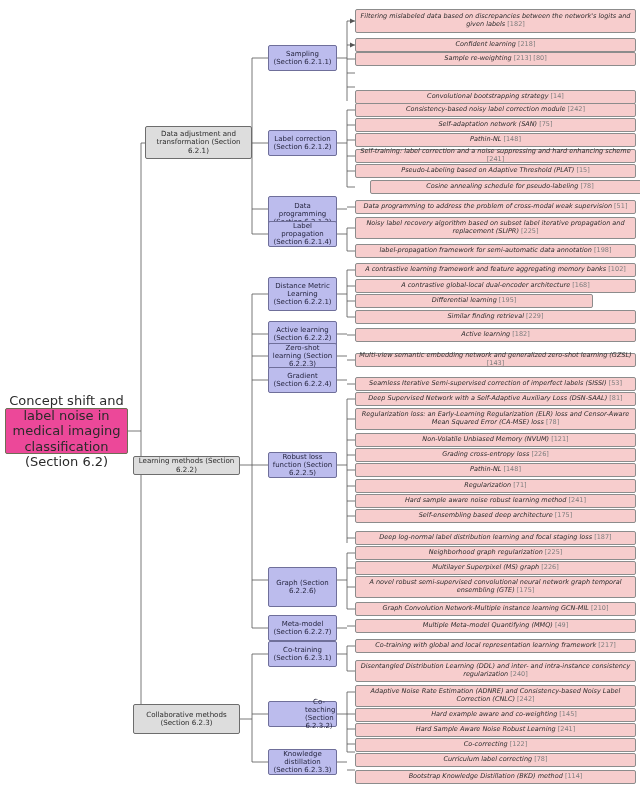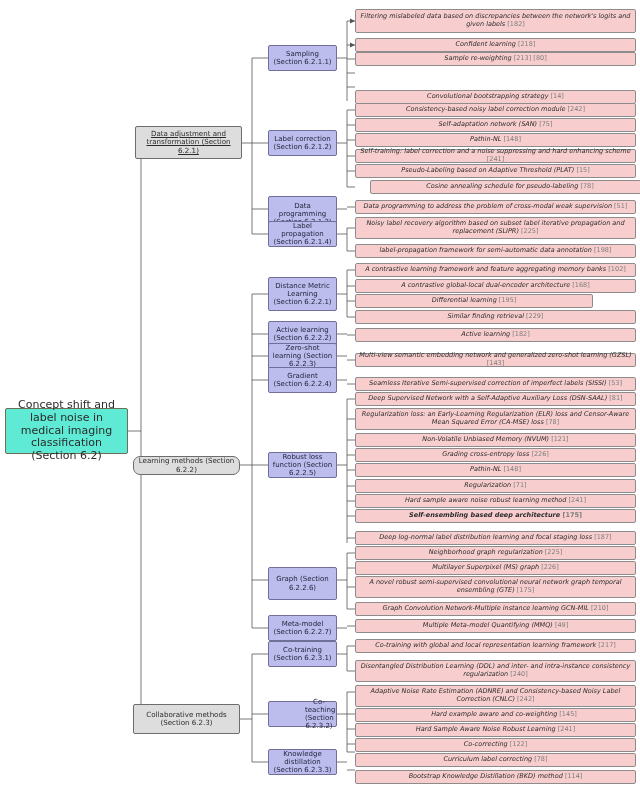--- a/index.html
+++ b/index.html
@@ -5,21 +5,21 @@
   html,body{margin:0;padding:0;background:#ffffff;}
   body{font-family:"DejaVu Sans","Liberation Sans",sans-serif;}
   #canvas{position:relative;width:640px;height:786px;background:#fff;overflow:hidden;}
   svg#wires{position:absolute;left:0;top:0;width:640px;height:786px;pointer-events:none;}
 
   .node{position:absolute;box-sizing:border-box;display:flex;align-items:center;justify-content:center;
         text-align:center;border:1px solid #7a7a7a;border-radius:2px;padding:1px 3px;}
   .node .lbl{display:block;width:100%;line-height:1.18;}
 
   
-  .n-root{background:#5eead4;border:1px solid #6e6e55;font-size:11px;color:#2b2b2b;}
+  .n-root{background:#ec4899;border:1px solid #6e6e55;font-size:13px;color:#2b2b2b;}
   
   .n-l2{background:#dddddd;border:1px solid #6d6d6d;font-size:7.1px;color:#2b2b2b;}
   
   .n-l3{background:#bcbced;border:1px solid #6f6f9a;font-size:7.0px;color:#262640;}
   
   .n-leaf{background:#f7cdcd;border:1px solid #8c8c8c;font-size:6.5px;color:#2b2b2b;font-style:italic;}
   .n-leaf .ref{font-style:normal;color:#7d7d7d;}
 </style>
 </head>
 <body>
@@ -141,24 +141,24 @@
     <g fill="#555">
       <polygon points="355,21 350,18.5 350,23.5"></polygon>
       <polygon points="355,45 350,42.5 350,47.5"></polygon>
     </g>
   </svg>
 
   <div class="node n-root" style="left:5px;top:408px;width:123px;height:46px;">
     <span class="lbl">Concept shift and label noise in medical imaging classification (Section 6.2)</span>
   </div>
 
-  <div class="node n-l2" style="left:135px;top:126px;width:107px;height:33px;text-decoration:underline;">
+  <div class="node n-l2" style="left:145px;top:126px;width:107px;height:33px;">
     <span class="lbl">Data adjustment and transformation (Section 6.2.1)</span>
   </div>
-  <div class="node n-l2" style="left:133px;top:456px;width:107px;height:19px;border-radius:7px;">
+  <div class="node n-l2" style="left:133px;top:456px;width:107px;height:19px;">
     <span class="lbl">Learning methods (Section 6.2.2)</span>
   </div>
   <div class="node n-l2" style="left:133px;top:704px;width:107px;height:30px;">
     <span class="lbl">Collaborative methods (Section 6.2.3)</span>
   </div>
 
   <div class="node n-l3" style="left:268px;top:45px;width:69px;height:26px;">
     <span class="lbl">Sampling (Section 6.2.1.1)</span>
     </div>
   <div class="node n-l3" style="left:268px;top:130px;width:69px;height:26px;">
@@ -178,21 +178,21 @@
     </div>
   <div class="node n-l3" style="left:268px;top:343px;width:69px;height:26px;">
     <span class="lbl">Zero-shot learning (Section 6.2.2.3)</span>
     </div>
   <div class="node n-l3" style="left:268px;top:367px;width:69px;height:26px;">
     <span class="lbl">Gradient (Section 6.2.2.4)</span>
     </div>
   <div class="node n-l3" style="left:268px;top:452px;width:69px;height:26px;">
     <span class="lbl">Robust loss function (Section 6.2.2.5)</span>
     </div>
-  <div class="node n-l3" style="left:268px;top:567px;width:69px;height:33px;">
+  <div class="node n-l3" style="left:268px;top:567px;width:69px;height:40px;">
     <span class="lbl">Graph (Section 6.2.2.6)</span>
     </div>
   <div class="node n-l3" style="left:268px;top:615px;width:69px;height:26px;">
     <span class="lbl">Meta-model (Section 6.2.2.7)</span>
     </div>
   <div class="node n-l3" style="left:268px;top:641px;width:69px;height:26px;">
     <span class="lbl">Co-training (Section 6.2.3.1)</span>
     </div>
   <div class="node n-l3" style="left:268px;top:701px;width:69px;height:26px;padding-left:36px;">
     <span class="lbl">Co-teaching (Section 6.2.3.2)</span>
@@ -281,21 +281,21 @@
     </div>
   <div class="node n-leaf" style="left:355px;top:463px;width:281px;height:14px;">
       <span class="lbl">Pathin-NL <span class="ref">[148]</span></span>
     </div>
   <div class="node n-leaf" style="left:355px;top:479px;width:281px;height:14px;">
       <span class="lbl">Regularization <span class="ref">[71]</span></span>
     </div>
   <div class="node n-leaf" style="left:355px;top:494px;width:281px;height:14px;">
       <span class="lbl">Hard sample aware noise robust learning method <span class="ref">[241]</span></span>
     </div>
-  <div class="node n-leaf" style="left:355px;top:509px;width:281px;height:14px;font-weight:bold;">
+  <div class="node n-leaf" style="left:355px;top:509px;width:281px;height:14px;">
       <span class="lbl">Self-ensembling based deep architecture <span class="ref">[175]</span></span>
     </div>
   <div class="node n-leaf" style="left:355px;top:531px;width:281px;height:14px;justify-content:center;">
       <span class="lbl">Deep log-normal label distribution learning and focal staging loss <span class="ref">[187]</span></span>
     </div>
 
   <div class="node n-leaf" style="left:355px;top:546px;width:281px;height:14px;">
       <span class="lbl">Neighborhood graph regularization <span class="ref">[225]</span></span>
     </div>
   <div class="node n-leaf" style="left:355px;top:561px;width:281px;height:14px;">

